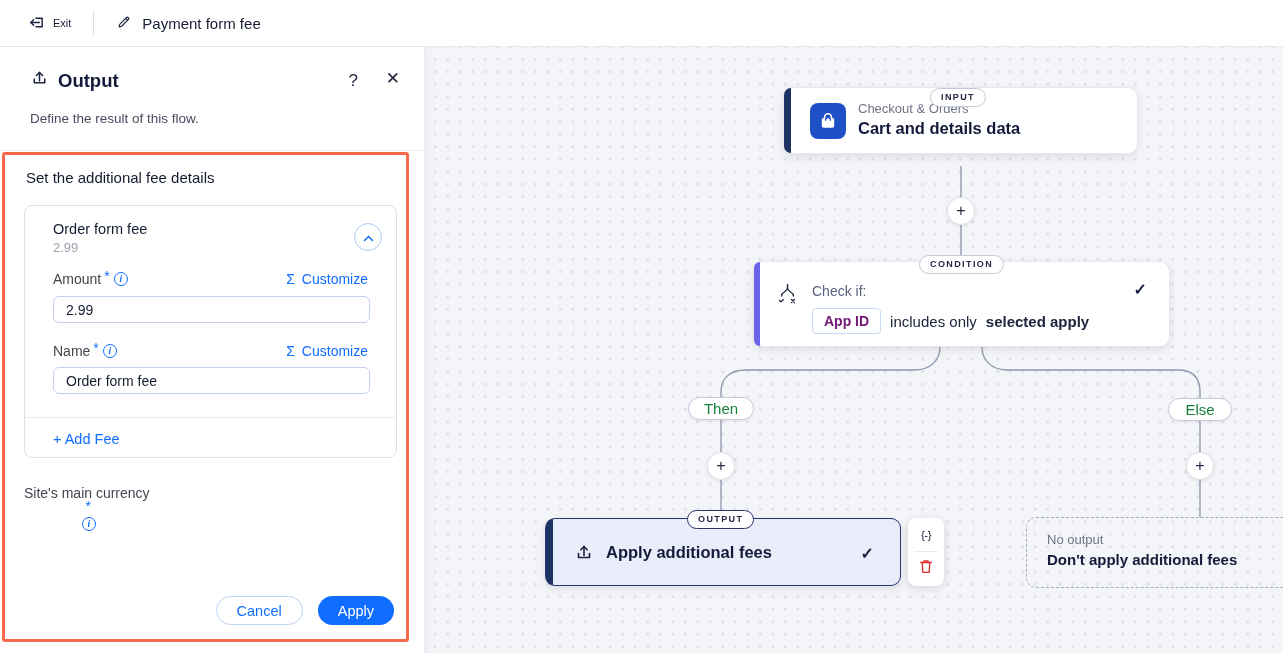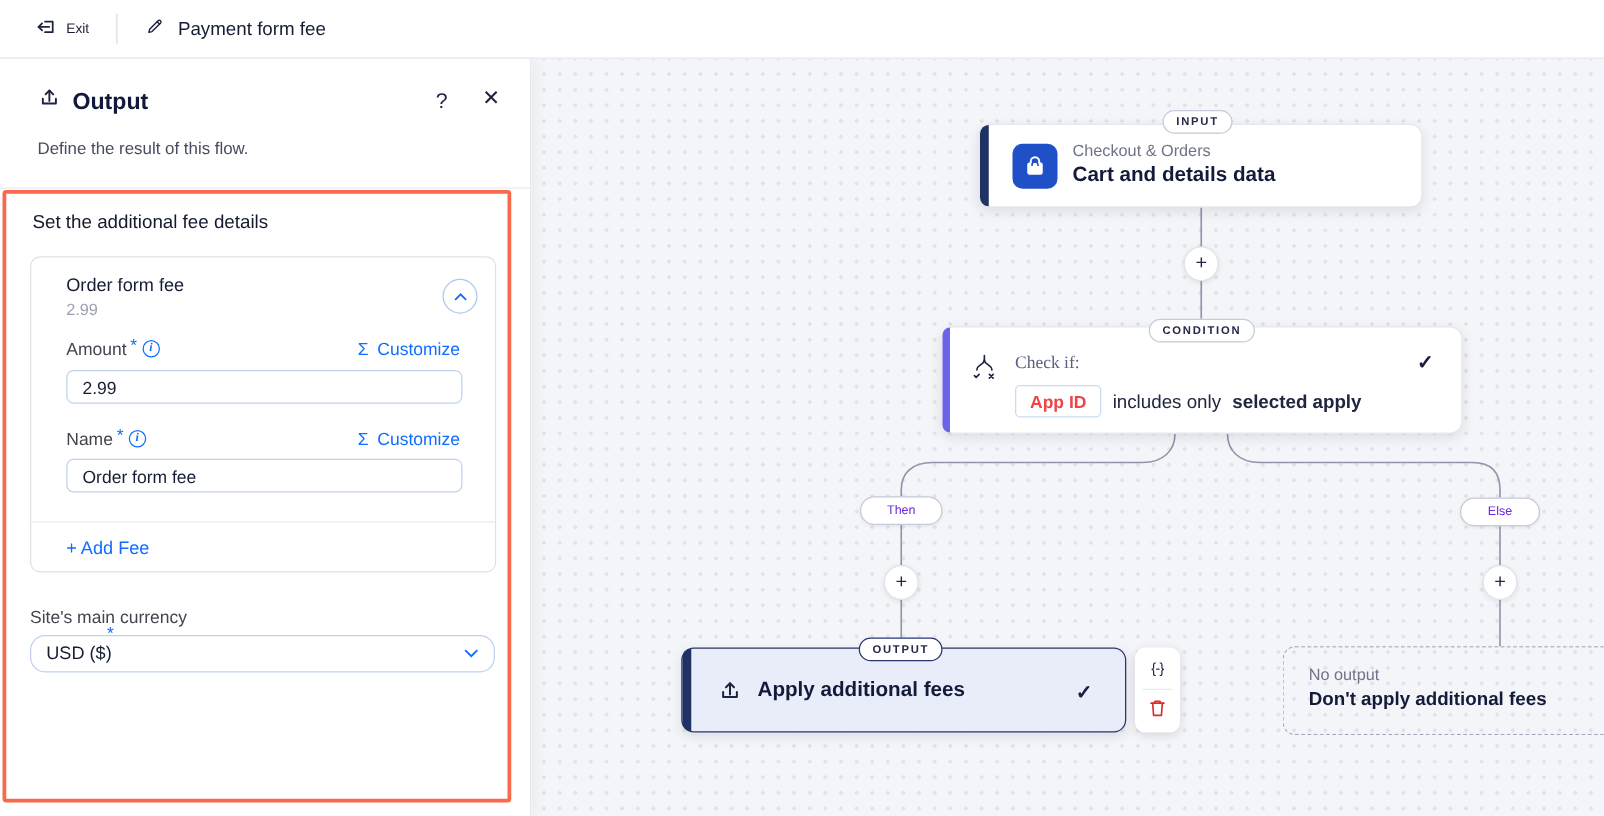--- a/index.html
+++ b/index.html
@@ -69,37 +69,37 @@
     background-size:12.5px 12.5px; background-position:4px 6px; }
   .edges { position:absolute; left:0; top:0; pointer-events:none; }
 
   .flow-card { position:absolute; background:#fff; border:1px solid #e4e7ee; border-radius:10px;
     box-shadow:0 3px 9px rgba(22,30,60,.10); cursor:pointer; }
   .accent { position:absolute; left:0; top:0; bottom:0; width:7px; border-radius:9px 0 0 9px; }
   .node-badge { position:absolute; background:#fff; border:1px solid #c6cada; border-radius:10px;
     font-size:9px; font-weight:bold; letter-spacing:1.4px; color:#232946; padding:4px 10px;
     line-height:1; z-index:5; cursor:pointer; }
 
-  .input-card { left:358px; top:52px; width:355px; height:67px; }
+  .input-card { left:358px; top:40px; width:355px; height:67px; }
   .bag-wrap { position:absolute; left:26px; top:15px; width:36px; height:36px; border-radius:8px;
     background:#2050c8; display:flex; align-items:center; justify-content:center; }
   .node-sub { position:absolute; left:74px; top:13px; font-size:13px; color:#6e7387; }
   .node-title { position:absolute; left:74px; top:31px; font-size:16.5px; font-weight:bold; color:#141b3a; }
 
   .cond-card { left:328px; top:214px; width:417px; height:86px; }
   .cond-icon { position:absolute; left:20px; top:18px; }
-  .cond-prefix { position:absolute; left:58px; top:21px; font-size:14px; color:#596080;font-family:Liberation Serif, serif; }
+  .cond-prefix { position:absolute; left:58px; top:21px; font-size:14px; color:#596080; }
   .cond-row { position:absolute; left:58px; top:46px; display:flex; align-items:center; gap:9px; }
   .chip { border:1px solid #c9dbf4; border-radius:4px; background:#fff; padding:4px 11px;
-    font-size:14px; font-weight:bold; color:#ef4444; }
+    font-size:14px; font-weight:bold; color:#701a75; }
   .cond-text { font-size:15px; color:#20263e; }
   .node-check { position:absolute; right:22px; top:18px; font-size:16px; font-weight:bold; color:#1a2140; }
 
   .branch-pill { position:absolute; background:#fff; border:1px solid #c6cada; border-radius:12px;
-    box-shadow:0 1px 3px rgba(20,30,60,.07); font-size:10px; color:#6d28d9; display:flex;
+    box-shadow:0 1px 3px rgba(20,30,60,.07); font-size:15px; color:#15803d; display:flex;
     align-items:center; justify-content:center; z-index:5; cursor:pointer; }
   .plus-btn { position:absolute; width:28px; height:28px; border-radius:50%; background:#fff;
     border:1px solid #e0e3ea; box-shadow:0 1px 4px rgba(20,30,60,.10); display:flex; align-items:center;
     justify-content:center; font-size:16px; color:#232946; z-index:5; cursor:pointer; line-height:1; }
 
   .output-card { left:120px; top:471px; width:356px; height:68px; background:#e9ecf9;
     border:1.5px solid #2a3570; }
   .output-card .accent { background:#1e3264; }
   .output-title { position:absolute; left:60px; top:24px; font-size:16.5px; font-weight:bold; color:#141b3a; }
   .output-upload { position:absolute; left:28px; top:24px; color:#1a2140; }
@@ -199,27 +199,25 @@
 
       <div class="card-divider"></div>
       <div class="add-fee">+ Add Fee</div>
     </div>
 
     <div class="currency-label-row">
       <span class="field-label">Site's main currency</span>
       <span class="req">*</span>
       <span class="info-dot">i</span>
     </div>
-    <div class="currency-select">
-      <span>USD ($)</span>
-      <svg width="12" height="8" viewBox="0 0 12 8">
-        <path d="M1.5 1.5 L6 6 L10.5 1.5" stroke="#116dff" stroke-width="1.5" fill="none" stroke-linecap="round"></path>
-      </svg>
-    </div>
-
+
+    <div class="footer-btns">
+      <button class="btn btn-cancel">Cancel</button>
+      <button class="btn btn-apply">Apply</button>
+    </div>
   </div>
 </aside>
 
 <main class="canvas">
   <svg class="edges" width="858" height="606">
     <g stroke="#8e94ab" stroke-width="1.3" fill="none">
       <path d="M536 58 V52"></path>
       <path d="M536 119 V208"></path>
       <path d="M515 300 C515 313 506 323 489 323 L321 323 C304 323 296 332 296 345 V350"></path>
       <path d="M557 300 C557 313 566 323 583 323 L753 323 C769 323 775 332 775 345 V351"></path>

